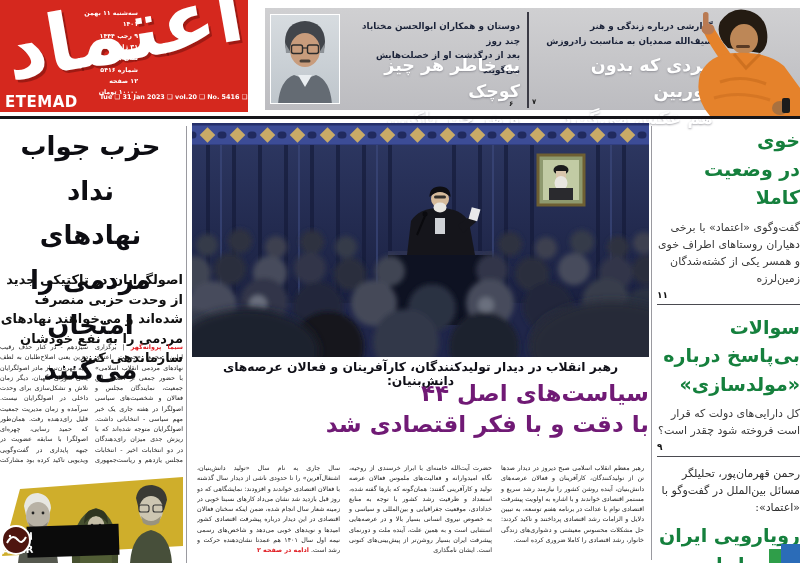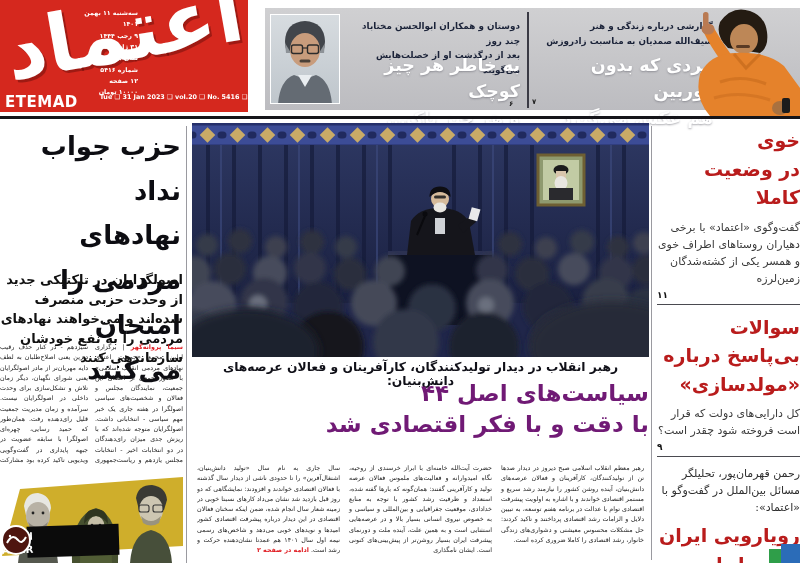--- a/index.html
+++ b/index.html
@@ -24,39 +24,39 @@
   .band-divider{left:527px;top:12px;width:1.5px;height:96px;background:#3a3a44;}
   .black-rule{left:0;top:116px;width:800px;height:2.5px;background:#15151a;}
 
   .top-kicker{font-size:8.8px;font-weight:bold;color:#1a2238;line-height:1.65;text-align:right;}
   .top-headline{font-size:17.5px;font-weight:bold;color:#fff;line-height:1.5;text-align:right;
                 text-shadow:0 1px 2px rgba(80,80,90,.45);}
   .pagenum-sm{font-size:7px;font-weight:bold;color:#222;}
 
   
   .vrule{width:1px;background:#9a9aa0;}
-  .lead-headline{left:0;top:124px;width:183px;text-align:right;font-size:26px;font-weight:bold;
+  .lead-headline{left:0;top:124px;width:183px;text-align:center;font-size:26px;font-weight:bold;
                  color:#0d0d12;line-height:1.72;padding-right:2px;box-sizing:border-box;}
   .lead-subhead{left:0;top:270px;width:183px;text-align:right;font-size:13px;font-weight:bold;
                 color:#111;line-height:1.5;}
   .lead-body{left:0;top:342px;width:183px;height:124px;columns:2;column-gap:7px;
              font-size:6.35px;line-height:1.62;color:#1c1c1c;text-align:justify;overflow:hidden;}
   .red{color:#e01a20;}
   .bold{font-weight:bold;}
 
   .center-kicker{left:192px;top:360px;width:457px;text-align:center;font-size:12.3px;
                  font-weight:bold;color:#101018;}
   .center-headline{left:192px;top:378px;width:457px;font-size:23px;
                    font-weight:bold;color:#701a75;line-height:1.33;}
   .center-body{left:197px;top:463px;width:447px;height:97px;display:flex;gap:9px;
                font-size:6.35px;line-height:1.62;color:#1c1c1c;text-align:justify;overflow:hidden;}
   .center-body .ccol{flex:1;}
 
   .right-col{left:657px;top:126px;width:143px;}
-  .rc-headline{font-size:19px;font-weight:bold;color:#b91c1c;line-height:1.5;text-align:right;}
+  .rc-headline{font-size:19px;font-weight:bold;color:#15803d;line-height:1.5;text-align:right;}
   .rc-sub{font-size:11px;color:#3a3a3a;line-height:1.55;text-align:right;margin-top:7px;}
   .rc-kicker{font-size:11px;color:#2e2e2e;line-height:1.55;text-align:right;}
   .rc-page{font-size:9px;font-weight:bold;color:#111;text-align:left;margin-top:3px;}
   .rc-rule{height:1px;background:#4a4a50;margin:4px 0 8px 0;}
 
   .corner-green{left:769px;top:549px;width:12px;height:14px;background:#2f9e49;}
   .corner-blue{left:781px;top:544px;width:19px;height:19px;background:#2b6cb8;}
 
   .credit-photo{left:0;top:468px;width:183px;height:95px;}
 </style>

